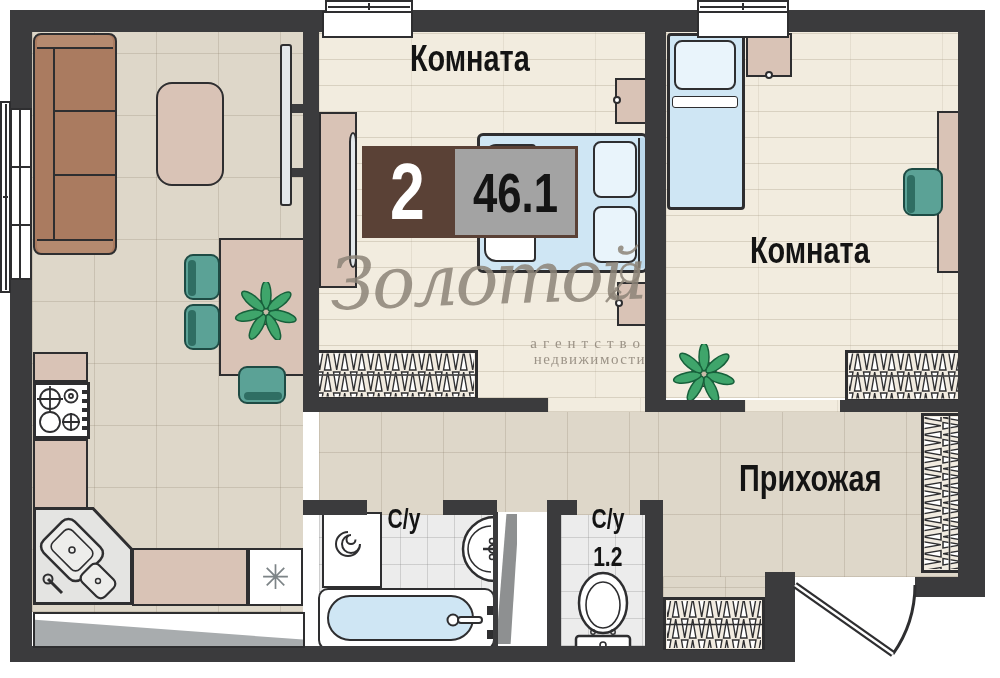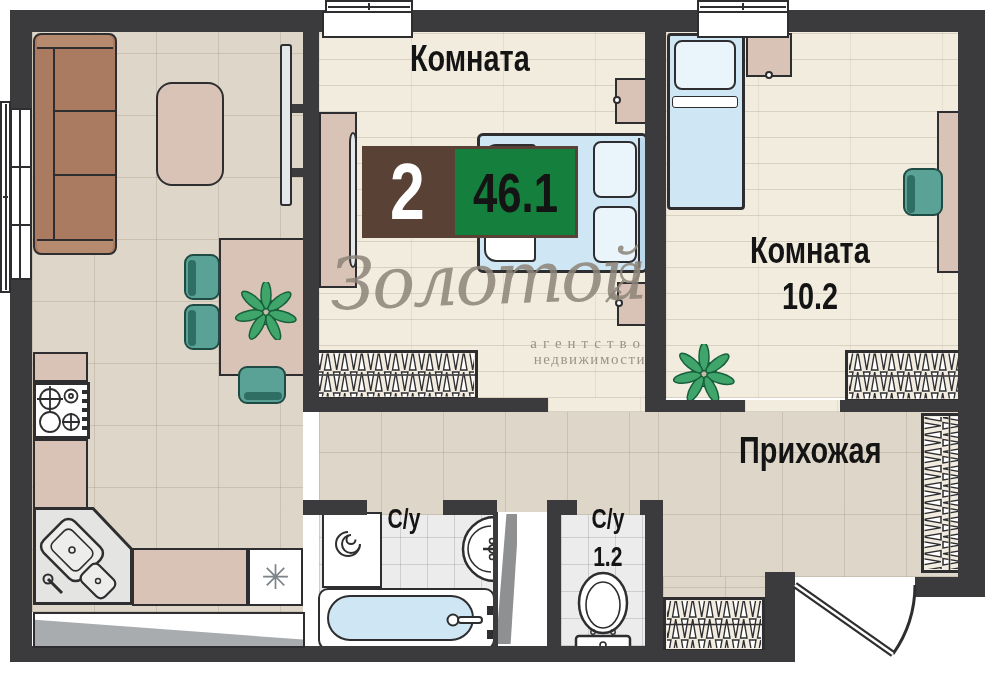--- a/index.html
+++ b/index.html
@@ -31,21 +31,21 @@
   .radH::after{content:"";position:absolute;left:1px;right:1px;top:50%;height:2px;margin-top:-1px;background:#2e2e30;}
   .radV::before{content:"";position:absolute;top:50%;left:1px;right:1px;height:2px;margin-top:-1px;background:#2e2e30;}
   .radV::after{content:"";position:absolute;top:1px;bottom:1px;left:50%;width:2px;margin-left:-1px;background:#2e2e30;}
   .rm{font-weight:700;color:#141414;text-align:center;z-index:40;}
   .rm .ln{font-size:37px;line-height:46px;}
   .rm.small .ln{font-size:27px;line-height:38px;}
   .cond{display:inline-block;transform:scaleX(.78);}
   #badge{display:flex;z-index:45;}
   #badge .bnum{width:90px;background:#5a4136;color:#fff;display:flex;align-items:center;justify-content:center;
     font-size:80px;font-weight:700;}
-  #badge .barea{width:126px;background:#15803d;border:3px solid #5a4136;color:#141414;display:flex;align-items:center;
+  #badge .barea{width:126px;background:#a3a3a3;border:3px solid #5a4136;color:#141414;display:flex;align-items:center;
     justify-content:center;font-size:56px;font-weight:700;}
   #wm{z-index:38;color:#8d8478;opacity:.85;}
   #wm .script{position:absolute;left:0;top:-8px;font-family:"DejaVu Serif",serif;font-style:italic;
     font-size:72px;line-height:78px;letter-spacing:-3px;transform:rotate(-2deg);white-space:nowrap;}
   #wm .kl{position:absolute;right:16px;top:62px;font-size:21px;font-weight:700;letter-spacing:4px;}
   #wm .ag{position:absolute;right:14px;top:87px;font-size:15px;letter-spacing:6px;font-family:"Liberation Serif",serif;}
   #wm .nd{position:absolute;right:14px;top:103px;font-size:15px;letter-spacing:1.5px;font-family:"Liberation Serif",serif;}
   .knob{position:absolute;width:8px;height:8px;border:2px solid #2e2e30;border-radius:50%;background:#fff;}
   .fridge{display:flex;align-items:center;justify-content:center;font-size:34px;color:#7d8487;z-index:10;}
   svg.fx{z-index:12;}
@@ -296,23 +296,22 @@
       <circle cx="36" cy="15" r="9"></circle>
       <path d="M30,22 L12,44 M16,36 l6,5 M21,30 l6,5"></path>
     </g>
   </svg>
 
   <div class="a rm" style="left:370px;top:36px;width:200px">
     <div class="ln"><span class="cond">Комната</span></div>
   </div>
   <div class="a rm" style="left:710px;top:228px;width:200px">
     <div class="ln"><span class="cond">Комната</span></div>
-    <div class="ln"><span class="cond">10.2</span></div>
-  </div>
-  <div class="a rm" style="left:710px;top:428px;width:200px">
+  </div>
+  <div class="a rm" style="left:710px;top:456px;width:200px">
     <div class="ln"><span class="cond">Прихожая</span></div>
   </div>
   <div class="a rm small" style="left:368px;top:500px;width:72px">
     <div class="ln"><span class="cond">С/у</span></div>
   </div>
   <div class="a rm small" style="left:572px;top:500px;width:72px">
     <div class="ln"><span class="cond">С/у</span></div>
     <div class="ln"><span class="cond">1.2</span></div>
   </div>
 

